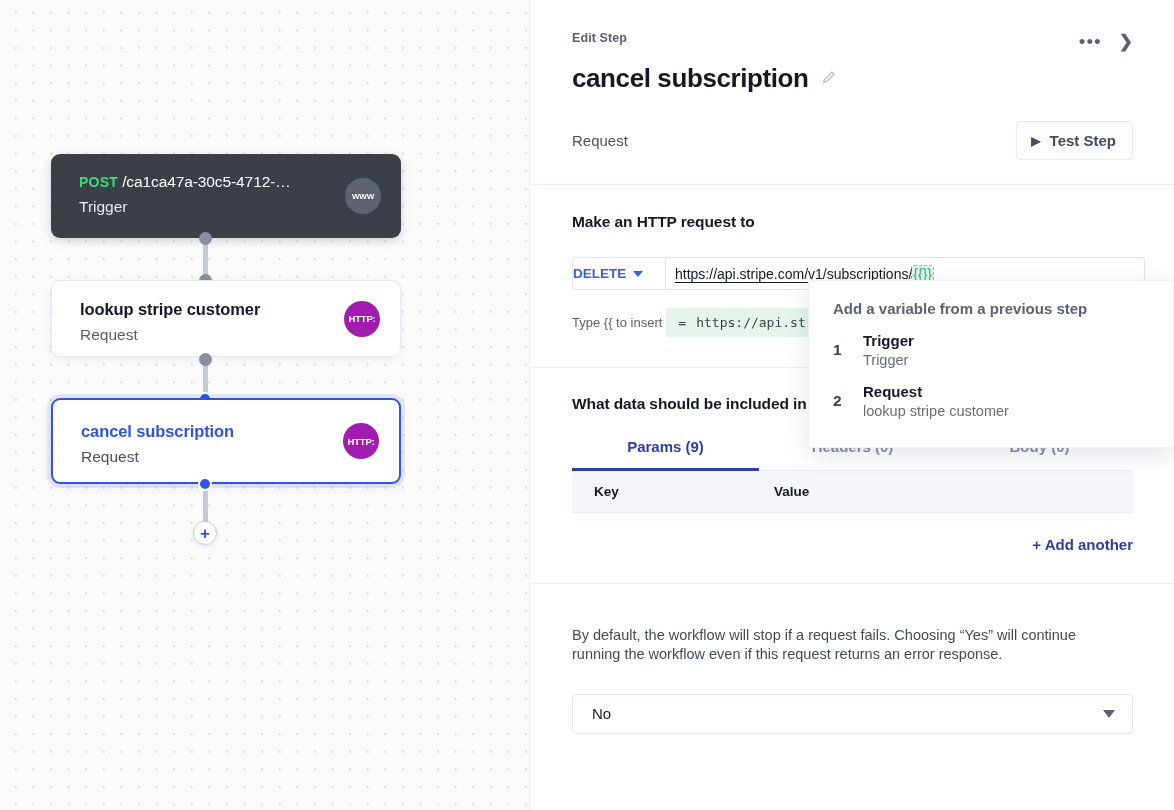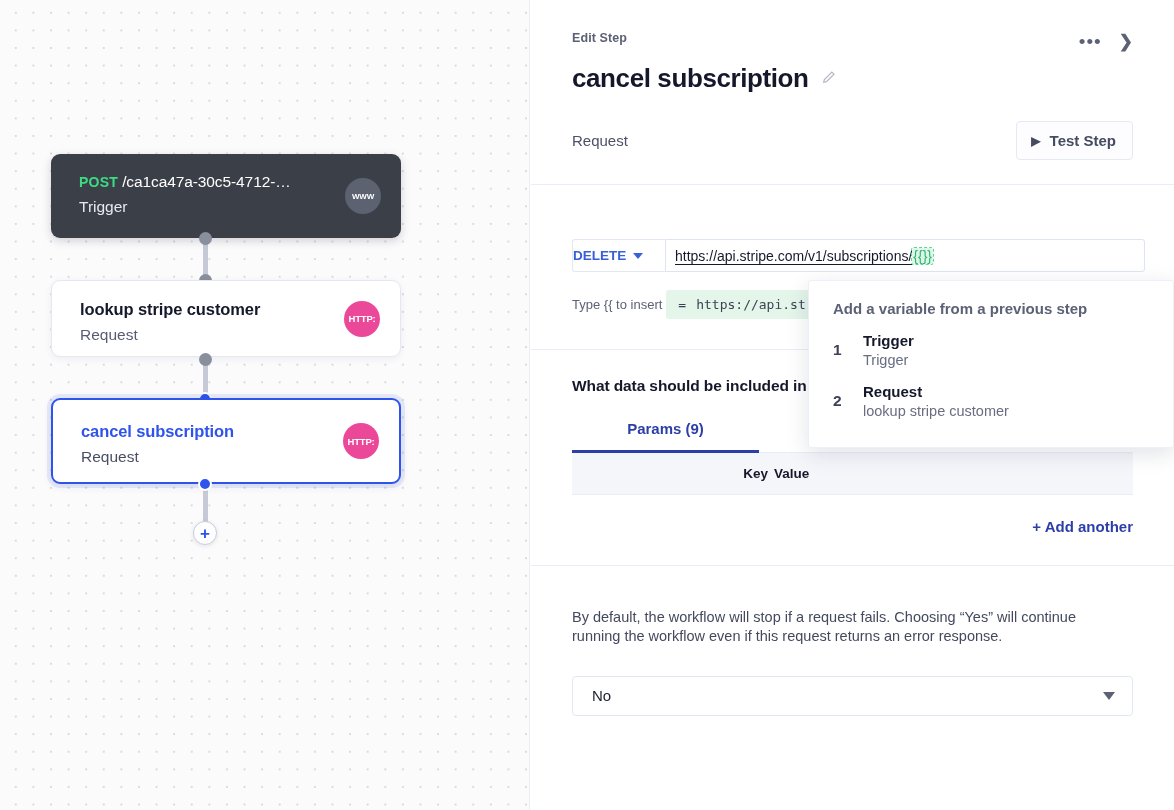--- a/index.html
+++ b/index.html
@@ -82,21 +82,21 @@
 
   .badge {
     position: absolute;
     right: 20px; top: 50%; transform: translateY(-50%);
     width: 36px; height: 36px; border-radius: 50%;
     display: flex; align-items: center; justify-content: center;
     font-size: 9.5px; font-weight: bold; letter-spacing: -.2px;
     color: #ffffff;
   }
   .badge.www { background: #5d6271; font-size: 8px; text-align: right; }
-  .badge.http { background: #ec4899; }
+  .badge.http { background: #a21caf; }
 
   #plus-btn {
     position: absolute;
     left: 193px; top: 521px;
     width: 24px; height: 24px;
     border-radius: 50%;
     background: #ffffff;
     border: 1.6px solid #c8cdda;
     box-shadow: 0 1px 4px rgba(40,50,90,.12);
     display: flex; align-items: center; justify-content: center;
@@ -175,21 +175,21 @@
     font-size: 15px; font-weight: bold; cursor: pointer; color: #8a8fa3;
     border-bottom: 1px solid #e9edf8;
   }
   .tab.active { color: #2c3ea8; border-bottom: 3px solid #2c3ea8; }
   #kv-head {
     display: flex; background: #f5f6fa;
     border-bottom: 1px solid #e9edf8;
     padding: 13px 0;
   }
   #kv-head .col { font-size: 13.5px; font-weight: bold; color: #15182b; }
-  #kv-head .col.k { width: 196px; padding-left: 22px; text-align: right; }
+  #kv-head .col.k { width: 196px; padding-left: 22px; }
   #kv-head .col.v { padding-left: 6px; }
   #add-another {
     margin-top: 23px; margin-bottom: 30px;
     font-size: 15px; font-weight: bold; color: #2c3ea8; cursor: pointer; text-align: right;
   }
 
   #fail-sect { padding-top: 29px; }
   #fail-sect .desc { font-size: 14.5px; color: #44495e; line-height: 1.33; margin-top: 13px; max-width: 552px; }
   #fail-select {
     margin-top: 29px; height: 40px;
@@ -280,20 +280,21 @@
         </div>
       </div>
       <div class="icons">
         <span class="dots-icon">•••</span>
         <span class="chev-icon">❯</span>
       </div>
     </div>
     <div class="divider"></div>
 
     <div class="sect" id="req-sect">
+      <div class="sect-h">Make an HTTP request to</div>
       <div id="url-row">
         <div id="method-select">
           <span>DELETE</span>
           <span class="caret"></span>
         </div>
         <div id="url-field">
           <span class="url-text">https://api.stripe.com/v1/subscriptions/</span>
             <span class="var-chip">{{}}</span>
         </div>
       </div>

